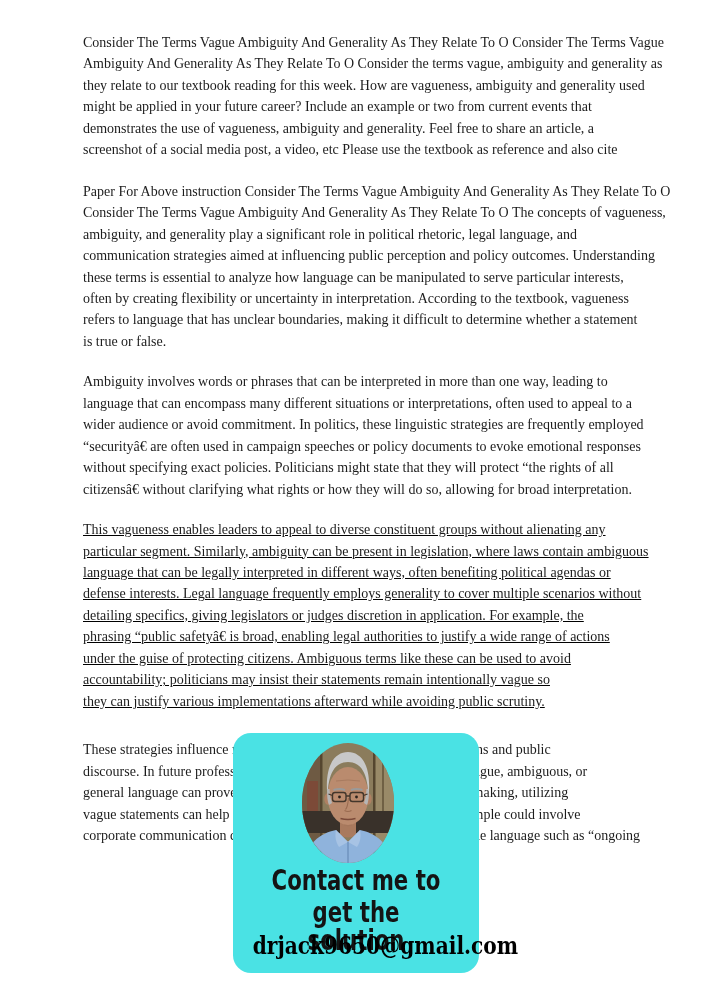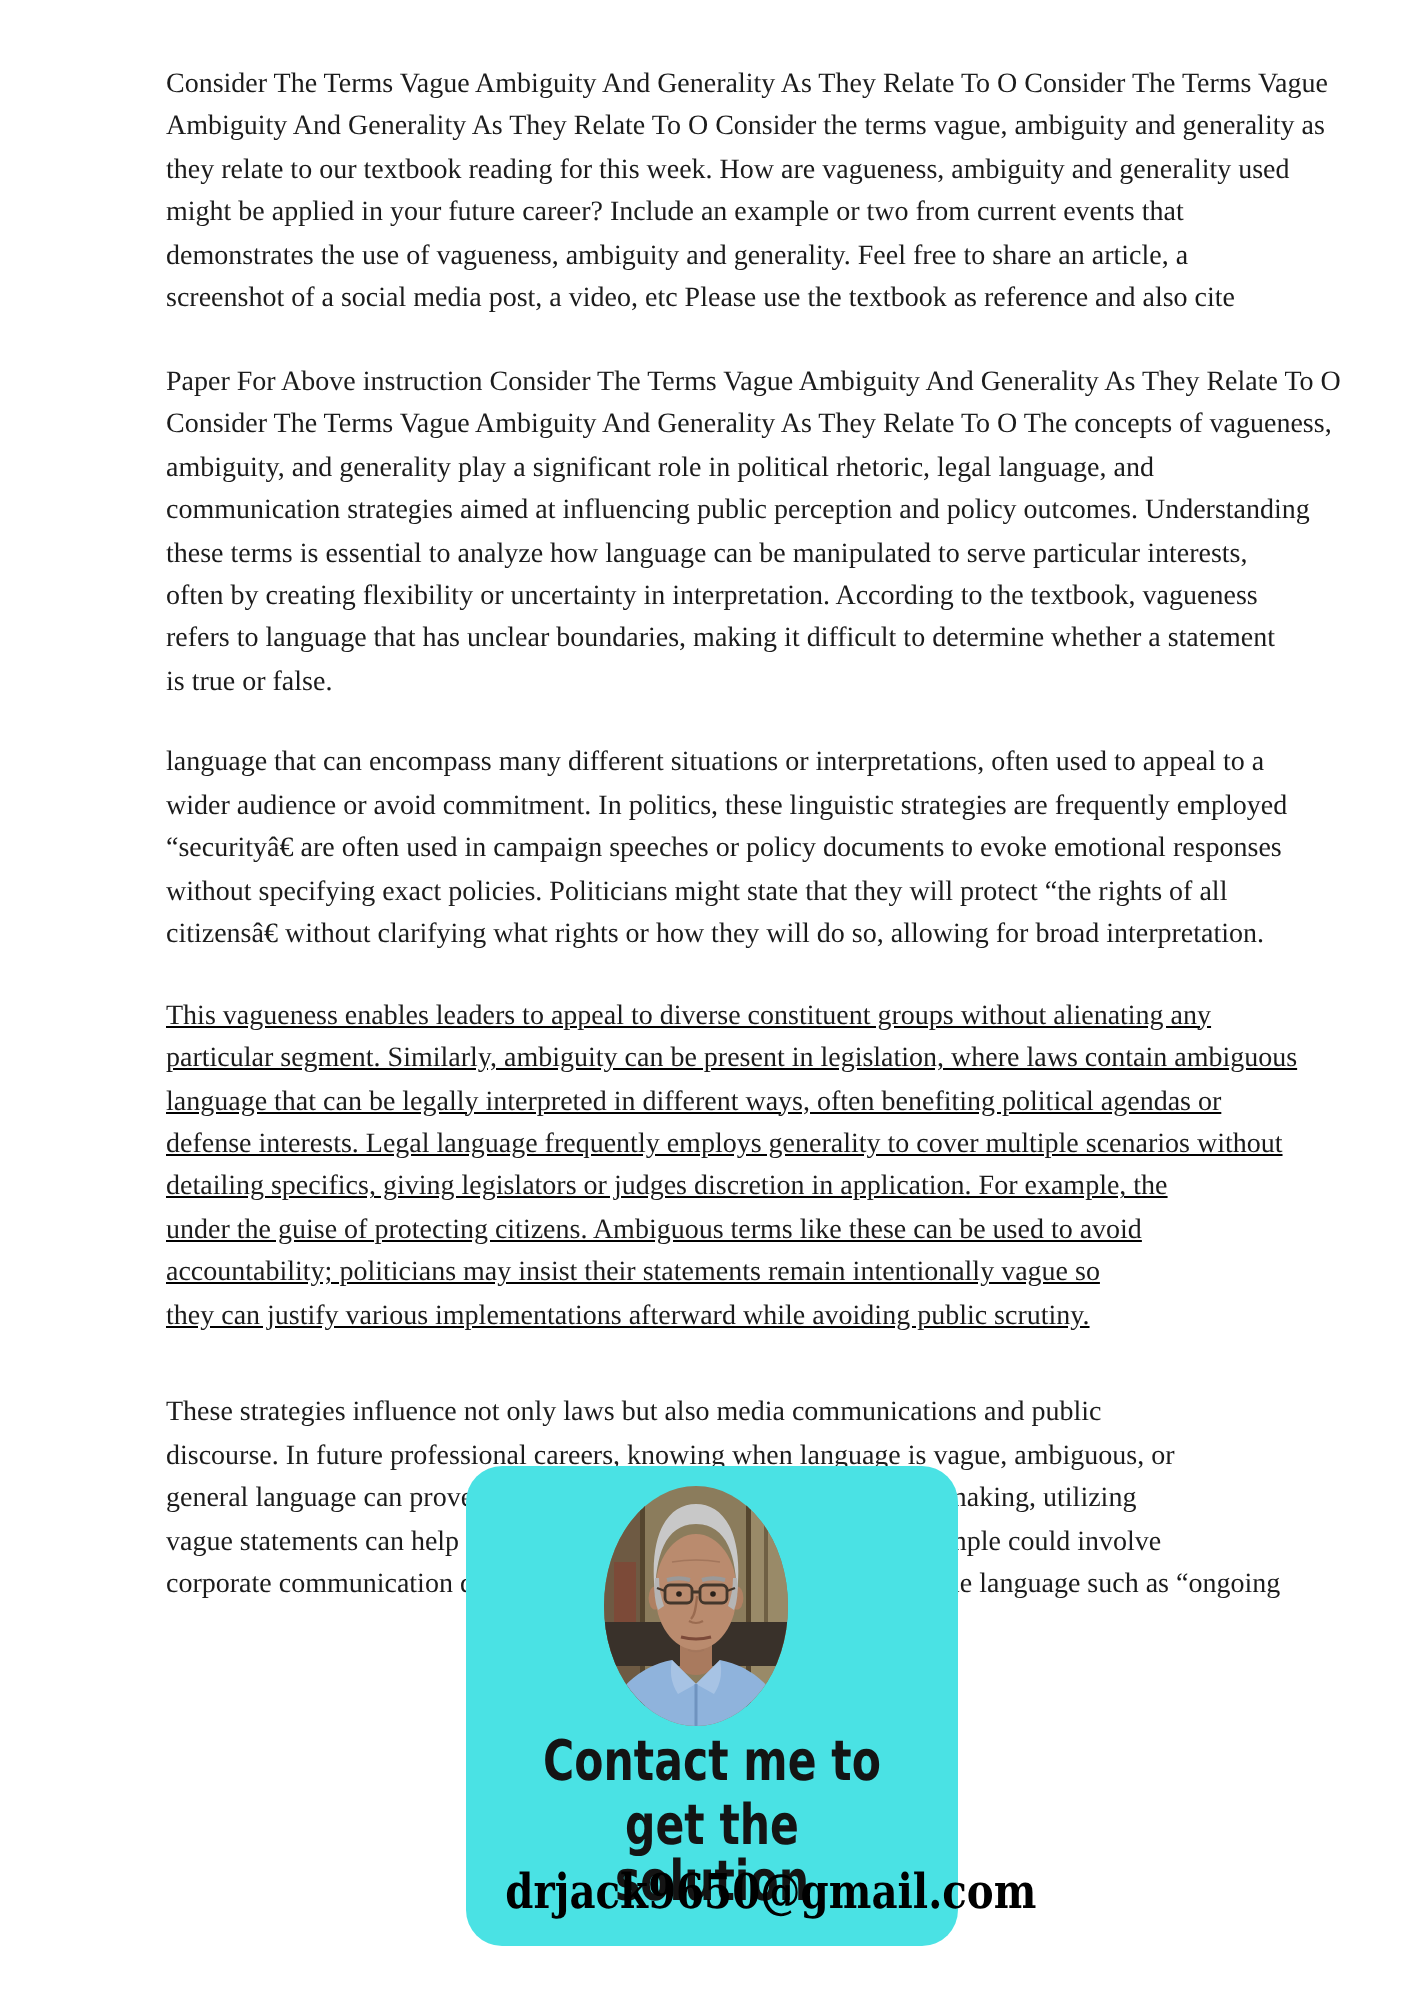--- a/index.html
+++ b/index.html
@@ -76,32 +76,34 @@
     <div class="line">Paper For Above instruction Consider The Terms Vague Ambiguity And Generality As They Relate To O</div>
     <div class="line">Consider The Terms Vague Ambiguity And Generality As They Relate To O The concepts of vagueness,</div>
     <div class="line">ambiguity, and generality play a significant role in political rhetoric, legal language, and</div>
     <div class="line">communication strategies aimed at influencing public perception and policy outcomes. Understanding</div>
     <div class="line">these terms is essential to analyze how language can be manipulated to serve particular interests,</div>
     <div class="line">often by creating flexibility or uncertainty in interpretation. According to the textbook, vagueness</div>
     <div class="line">refers to language that has unclear boundaries, making it difficult to determine whether a statement</div>
     <div class="line">is true or false.</div>
   </div>
   <div class="para para-3">
+    <div class="line">Ambiguity involves words or phrases that can be interpreted in more than one way, leading to</div>
     <div class="line">language that can encompass many different situations or interpretations, often used to appeal to a</div>
     <div class="line">wider audience or avoid commitment. In politics, these linguistic strategies are frequently employed</div>
     <div class="line">“securityâ€ are often used in campaign speeches or policy documents to evoke emotional responses</div>
     <div class="line">without specifying exact policies. Politicians might state that they will protect “the rights of all</div>
     <div class="line">citizensâ€ without clarifying what rights or how they will do so, allowing for broad interpretation.</div>
   </div>
   <div class="para para-4">
     <div class="line">This vagueness enables leaders to appeal to diverse constituent groups without alienating any</div>
     <div class="line">particular segment. Similarly, ambiguity can be present in legislation, where laws contain ambiguous</div>
     <div class="line">language that can be legally interpreted in different ways, often benefiting political agendas or</div>
     <div class="line">defense interests. Legal language frequently employs generality to cover multiple scenarios without</div>
     <div class="line">detailing specifics, giving legislators or judges discretion in application. For example, the</div>
+    <div class="line">phrasing “public safetyâ€ is broad, enabling legal authorities to justify a wide range of actions</div>
     <div class="line">under the guise of protecting citizens. Ambiguous terms like these can be used to avoid</div>
     <div class="line">accountability; politicians may insist their statements remain intentionally vague so</div>
     <div class="line">they can justify various implementations afterward while avoiding public scrutiny.</div>
   </div>
   <div class="para para-5">
     <div class="line">These strategies influence not only laws but also media communications and public</div>
     <div class="line">discourse. In future professional careers, knowing when language is vague, ambiguous, or</div>
     <div class="line">general language can prove pivotal. In fields like law or public policymaking, utilizing</div>
     <div class="line">vague statements can help negotiators reach agreement. A current example could involve</div>
     <div class="line">corporate communication during crises, where companies rely on vague language such as “ongoing</div>

